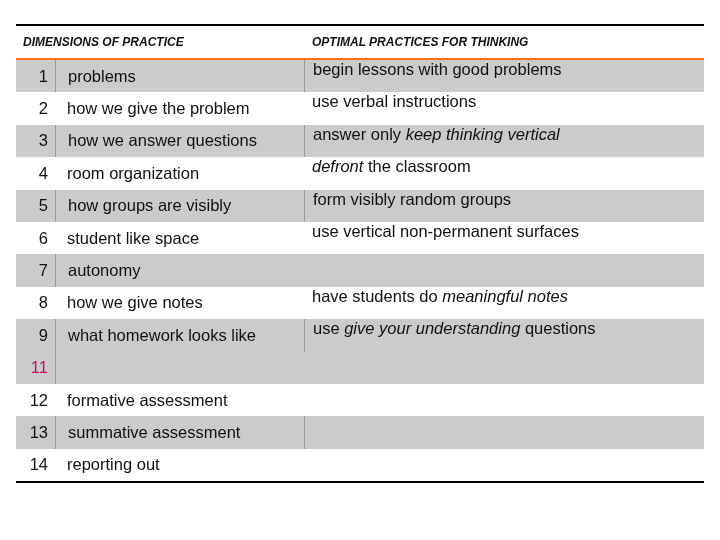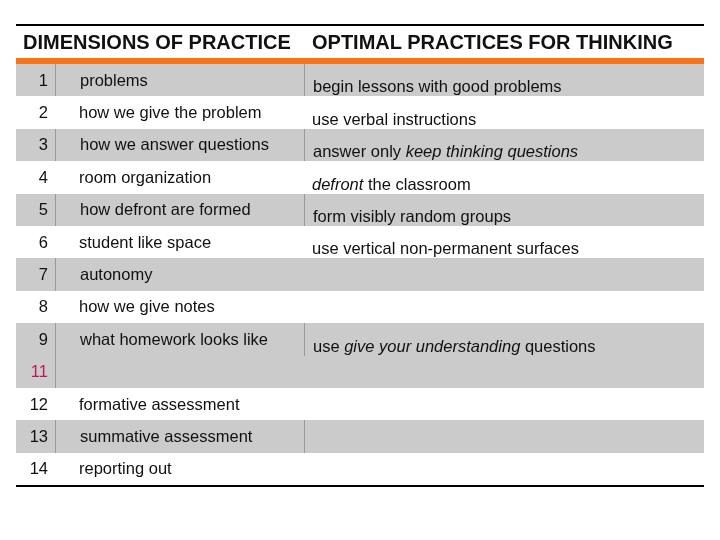--- a/index.html
+++ b/index.html
@@ -1,31 +1,31 @@
 <!DOCTYPE html>
 <html><head>
 <meta charset="utf-8">
 <style>
   html, body { margin: 0; padding: 0; background: #ffffff; }
   body { width: 720px; height: 540px; position: relative; overflow: hidden;
          font-family: "Liberation Sans", "DejaVu Sans", sans-serif; color: #111; }
   .table { position: absolute; left: 16px; top: 24px; width: 688px;
            border-top: 2px solid #000; border-bottom: 2px solid #000; }
-  .hdr { display: flex; height: 32px; align-items: center; border-bottom: 6px solid #f97316;
-         font-weight: bold; font-size: 20px; }
+  .hdr { display: flex; height: 32px; align-items: center; border-bottom: 2px solid #f97316;
+         font-weight: bold; font-size: 12px; font-style: italic; }
   .hdr .c1 { width: 288px; padding-left: 7px; box-sizing: border-box; }
   .hdr .c2 { flex: 1; padding-left: 8px; box-sizing: border-box; }
   .row { display: flex; height: 32.4px; align-items: center; font-size: 16.5px; }
   .row.shade { background: #cbcbcb; }
   .row .num { width: 39px; text-align: right; padding-right: 7px; box-sizing: border-box;
               height: 100%; display: flex; align-items: center; justify-content: flex-end; }
-  .row .dim { width: 249px; padding-left: 24px; box-sizing: border-box; height: 100%;
+  .row .dim { width: 249px; padding-left: 12px; box-sizing: border-box; height: 100%;
               display: flex; align-items: center; }
   .row .opt { flex: 1; padding-left: 8px; box-sizing: border-box; height: 100%;
-              display: flex; align-items: flex-end; white-space: pre; }
+              display: flex; align-items: flex-start; white-space: pre; }
   .row.shade .dim { border-left: 1px solid #9a9a9a; }
   .row.shade .opt { border-left: 1px solid #9a9a9a; }
   .row.red { color: #be185d; }
   .opt em { font-style: italic; }
 </style>
 </head>
 <body>
 
 <div class="table">
   <div class="hdr">
@@ -39,44 +39,45 @@
         <div class="opt"><span>begin lessons with good problems</span></div>
       </div>
       <div class="row">
         <div class="num">2</div>
         <div class="dim">how we give the problem</div>
         <div class="opt"><span>use verbal instructions</span></div>
       </div>
       <div class="row shade">
         <div class="num">3</div>
         <div class="dim">how we answer questions</div>
-        <div class="opt"><span>answer only </span><em>keep thinking questions</em></div>
+        <div class="opt"><span>answer only </span><em>keep thinking vertical</em></div>
       </div>
       <div class="row">
         <div class="num">4</div>
         <div class="dim">room organization</div>
         <div class="opt"><em>defront</em><span> the classroom</span></div>
       </div>
       <div class="row shade">
         <div class="num">5</div>
-        <div class="dim">how defront are formed</div>
+        <div class="dim">how groups are visibly</div>
         <div class="opt"><span>form visibly random groups</span></div>
       </div>
       <div class="row">
         <div class="num">6</div>
         <div class="dim">student like space</div>
         <div class="opt"><span>use vertical non-permanent surfaces</span></div>
       </div>
       <div class="row shade">
         <div class="num">7</div>
         <div class="dim">autonomy</div>
       </div>
       <div class="row">
         <div class="num">8</div>
         <div class="dim">how we give notes</div>
+        <div class="opt"><span>have students do </span><em>meaningful notes</em></div>
       </div>
       <div class="row shade">
         <div class="num">9</div>
         <div class="dim">what homework looks like</div>
         <div class="opt"><span>use </span><em>give your understanding</em><span> questions</span></div>
       </div>
       <div class="row shade red">
         <div class="num">11</div>
         <div class="opt"></div>
       </div>

